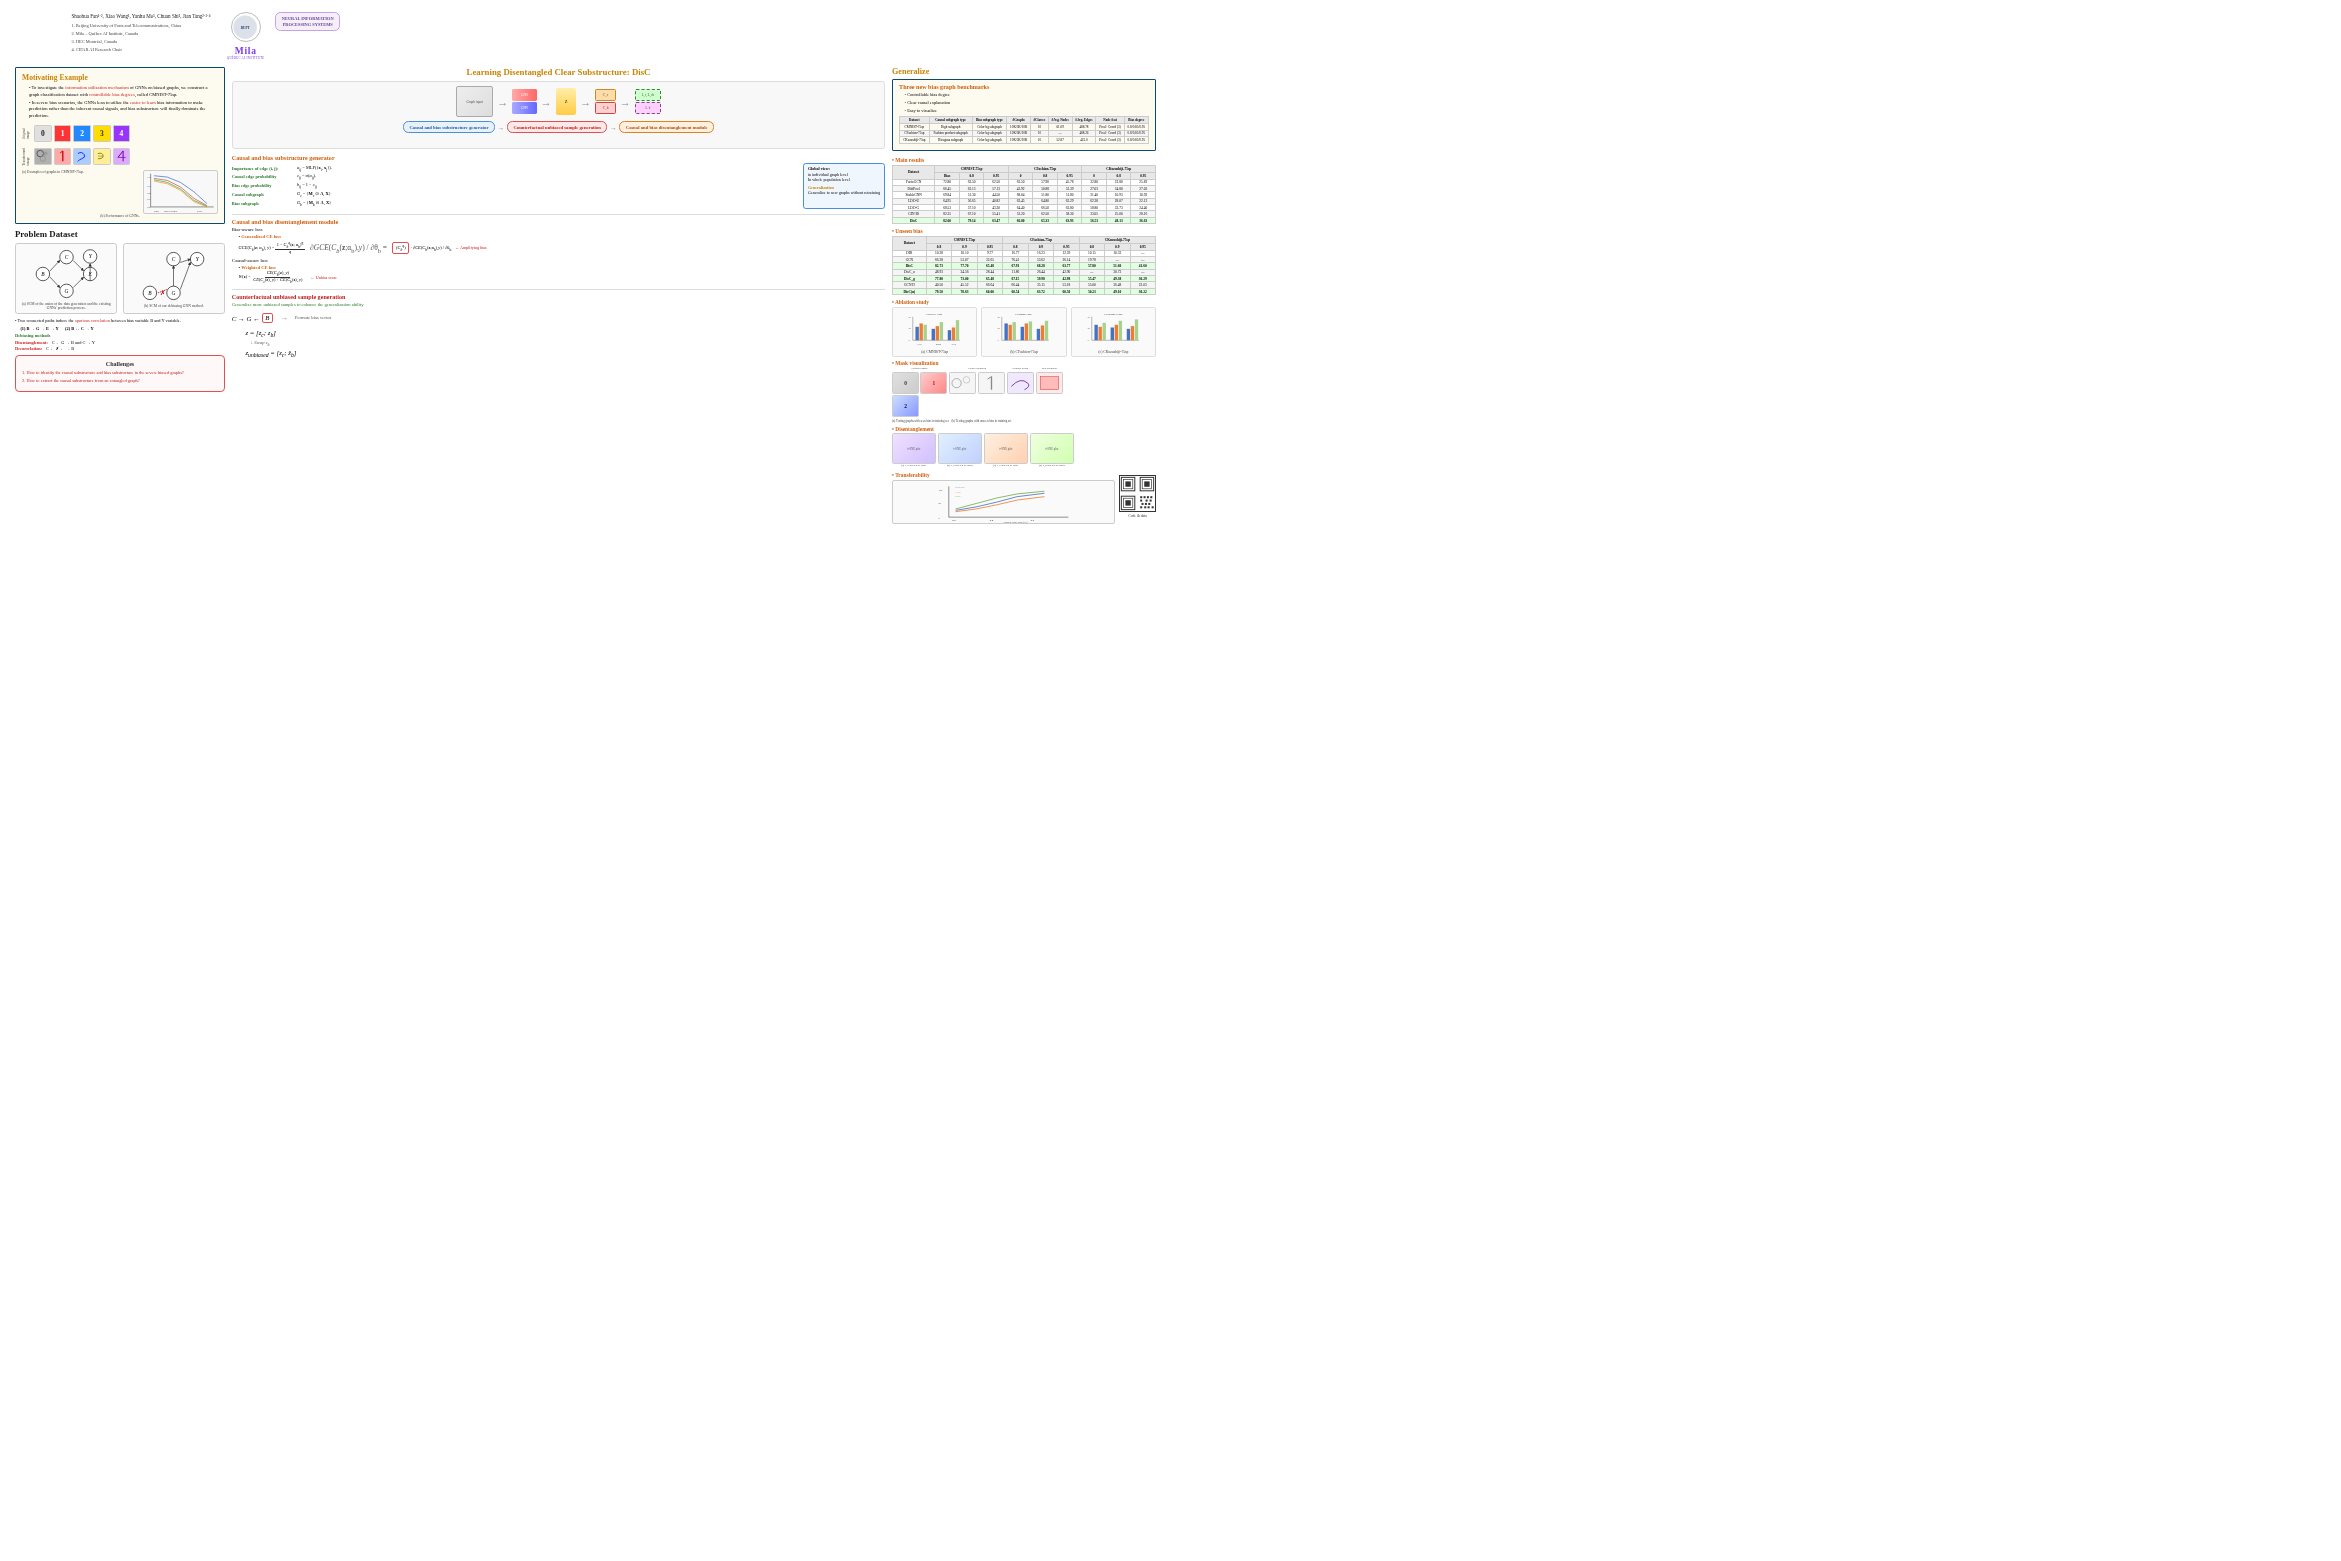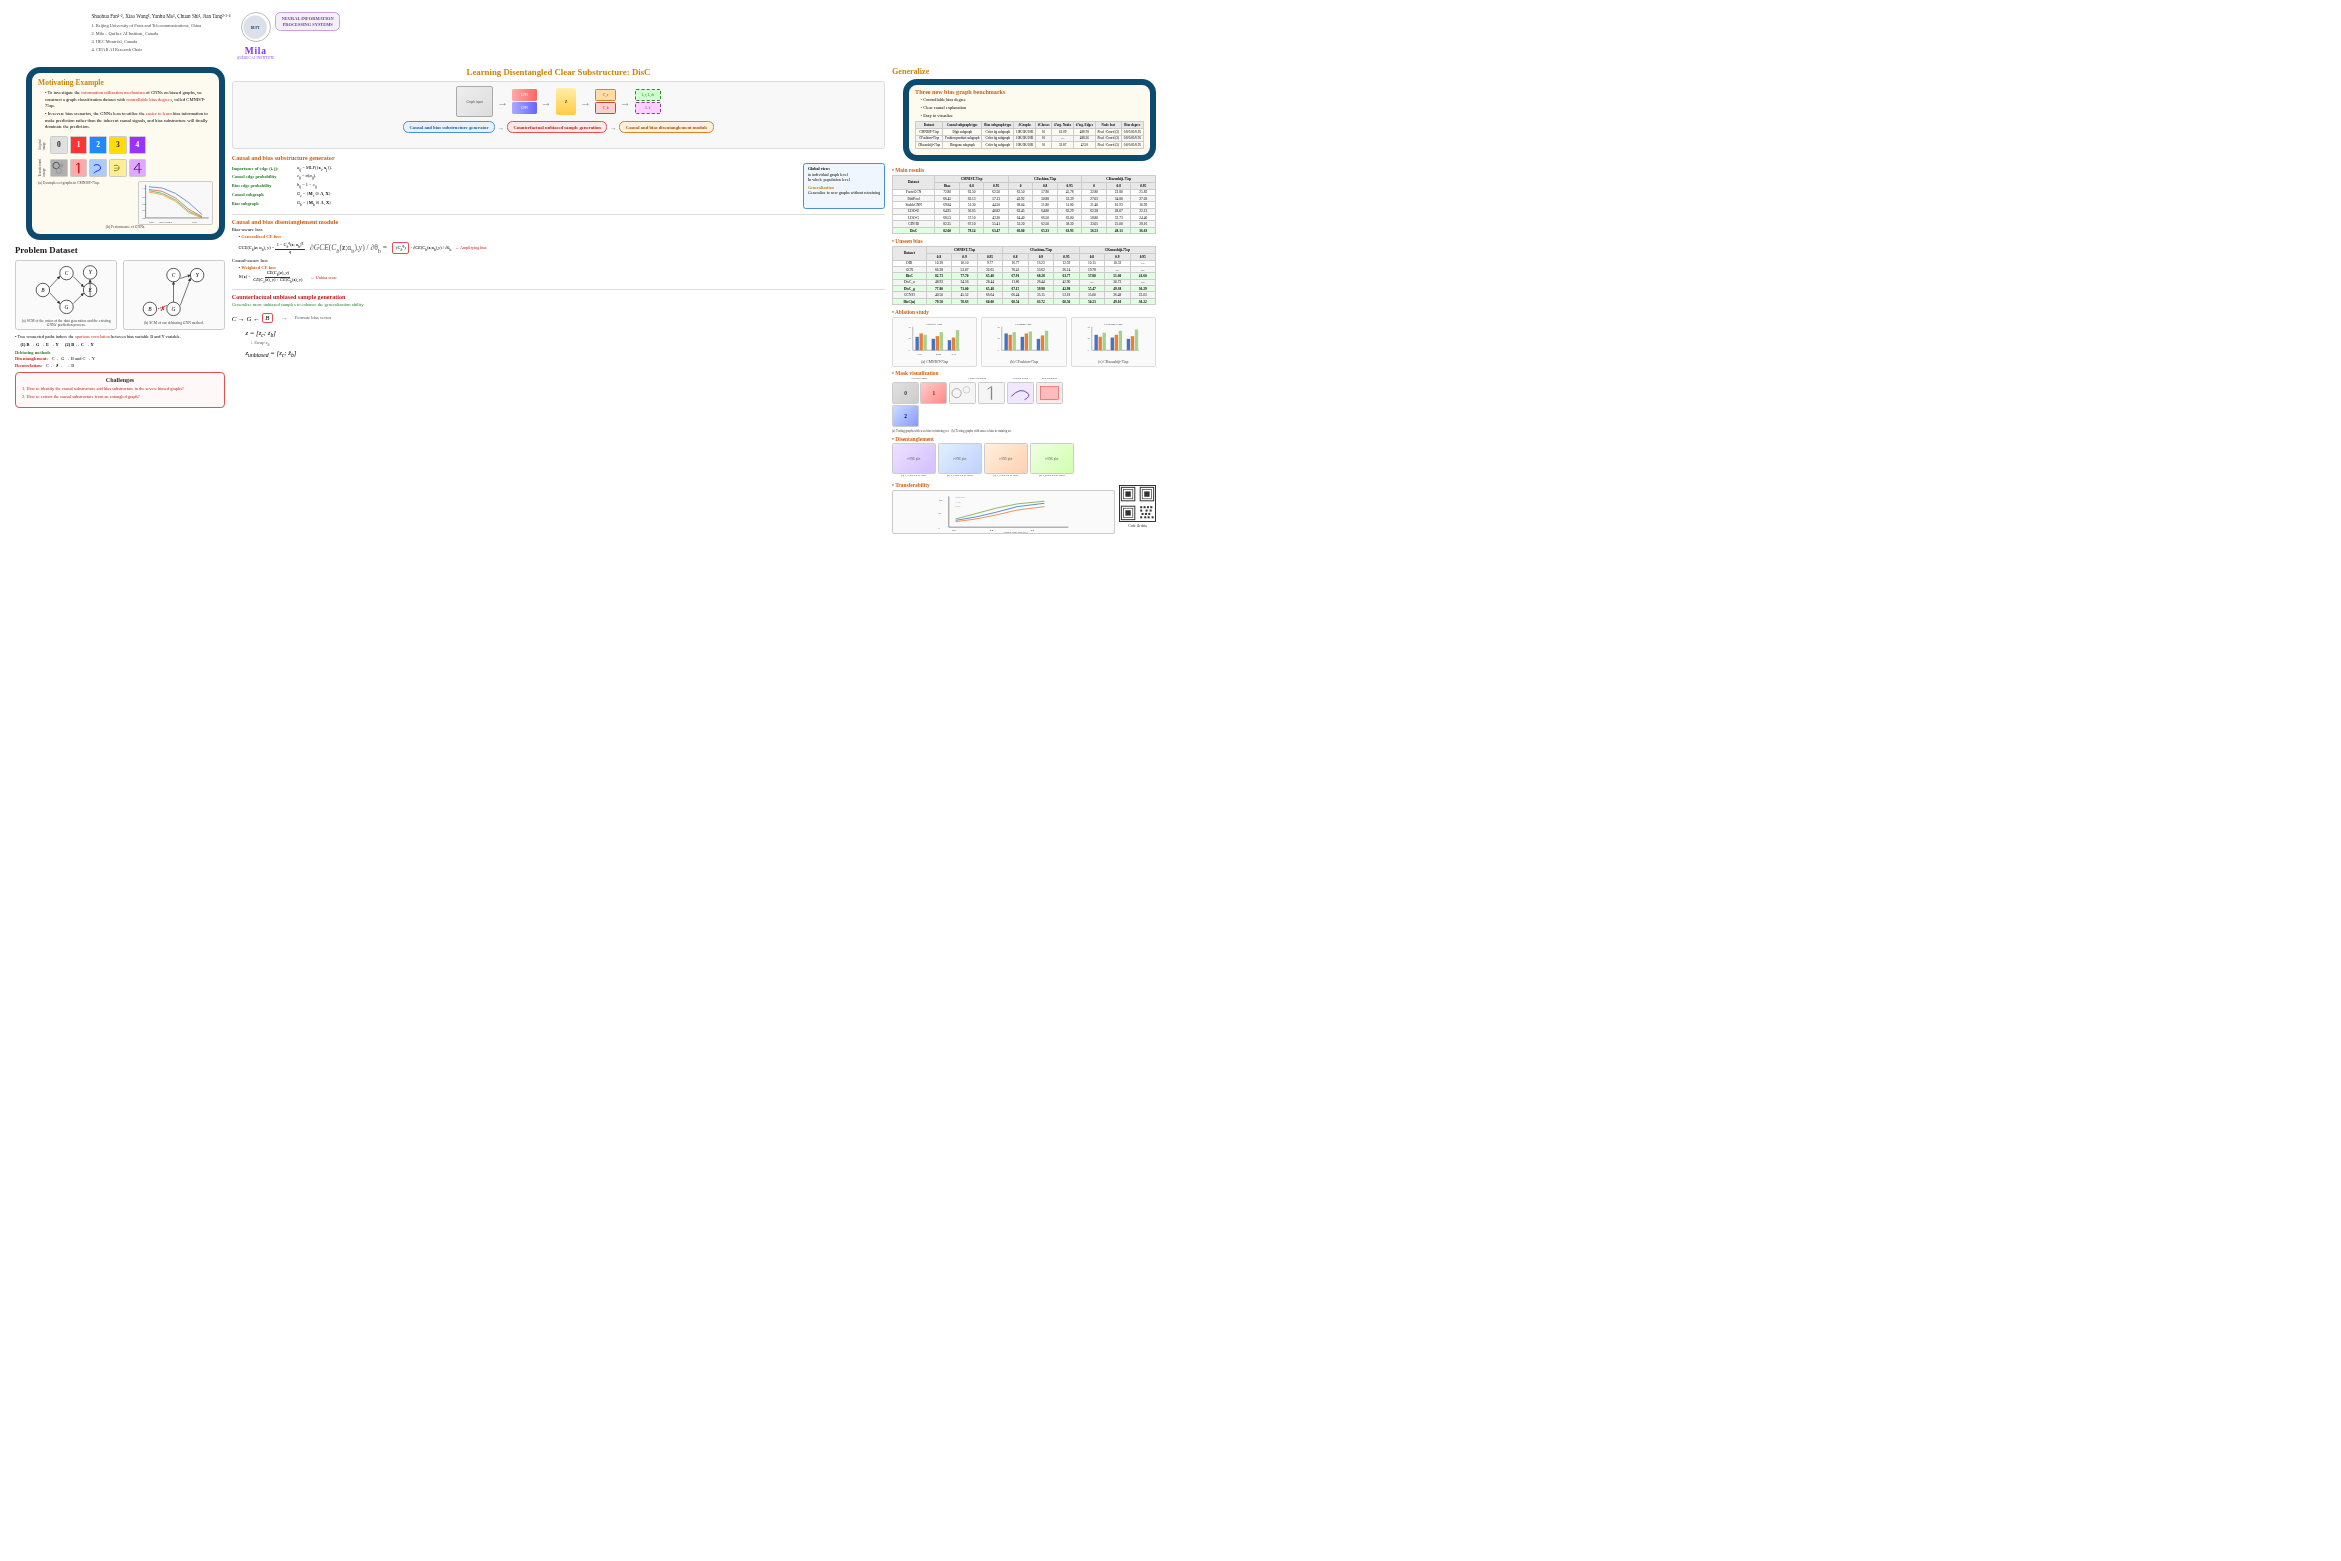--- a/index.html
+++ b/index.html
@@ -76,26 +76,25 @@
       display: flex;
       gap: 6.8px;
       align-items: flex-start;
     }
     .col-left { width: 210px; flex-shrink: 0; }
     .col-mid { flex: 1; }
     .col-right { width: 264px; flex-shrink: 0; }
 
     
     .section-box {
-      border: 6px solid #0c4a6e;
-      border-radius: 14px;
+      border: 1px solid #0c4a6e;
+      border-radius: 1px;
       background: #fdfaf0;
       padding: 4.7px 6.1px 4.7px 6.1px;
       margin-bottom: 5.4px;
-      margin-left: 11px;
     }
     .section-title {
       font-size: 7.5px;
       font-weight: bold;
       color: #c8860a;
       margin-bottom: 3.4px;
     }
 
     .bullet { margin-left: 6.8px; margin-bottom: 2px; font-size: 4.6px; line-height: 1.4; }
     .red-text { color: #d02020; }
@@ -340,21 +339,21 @@
       width: 100%; height: 37px;
     }
   </style>
 </head>
 <body>
 
 <div class="poster">
 
   <div class="header">
     <div class="header-right">
-      <div style="display:flex; gap:1px; align-items:flex-start;">
+      <div style="display:flex; gap:11px; align-items:flex-start;">
         <div class="authors-block">
           <div style="font-size:5.1px; margin-bottom:2px;">Shaohua Fan¹·², Xiao Wang¹, Yanhu Mo¹, Chuan Shi¹, Jian Tang²·³·⁴</div>
           <div class="affil">1. Beijing University of Posts and Telecommunications, China</div>
           <div class="affil">2. Mila – Québec AI Institute, Canada</div>
           <div class="affil">3. HEC Montréal, Canada</div>
           <div class="affil">4. CIFAR AI Research Chair</div>
         </div>
         <div style="display:flex; flex-direction:column; align-items:center; gap:4.1px;">
 
           <div class="logo-box">

